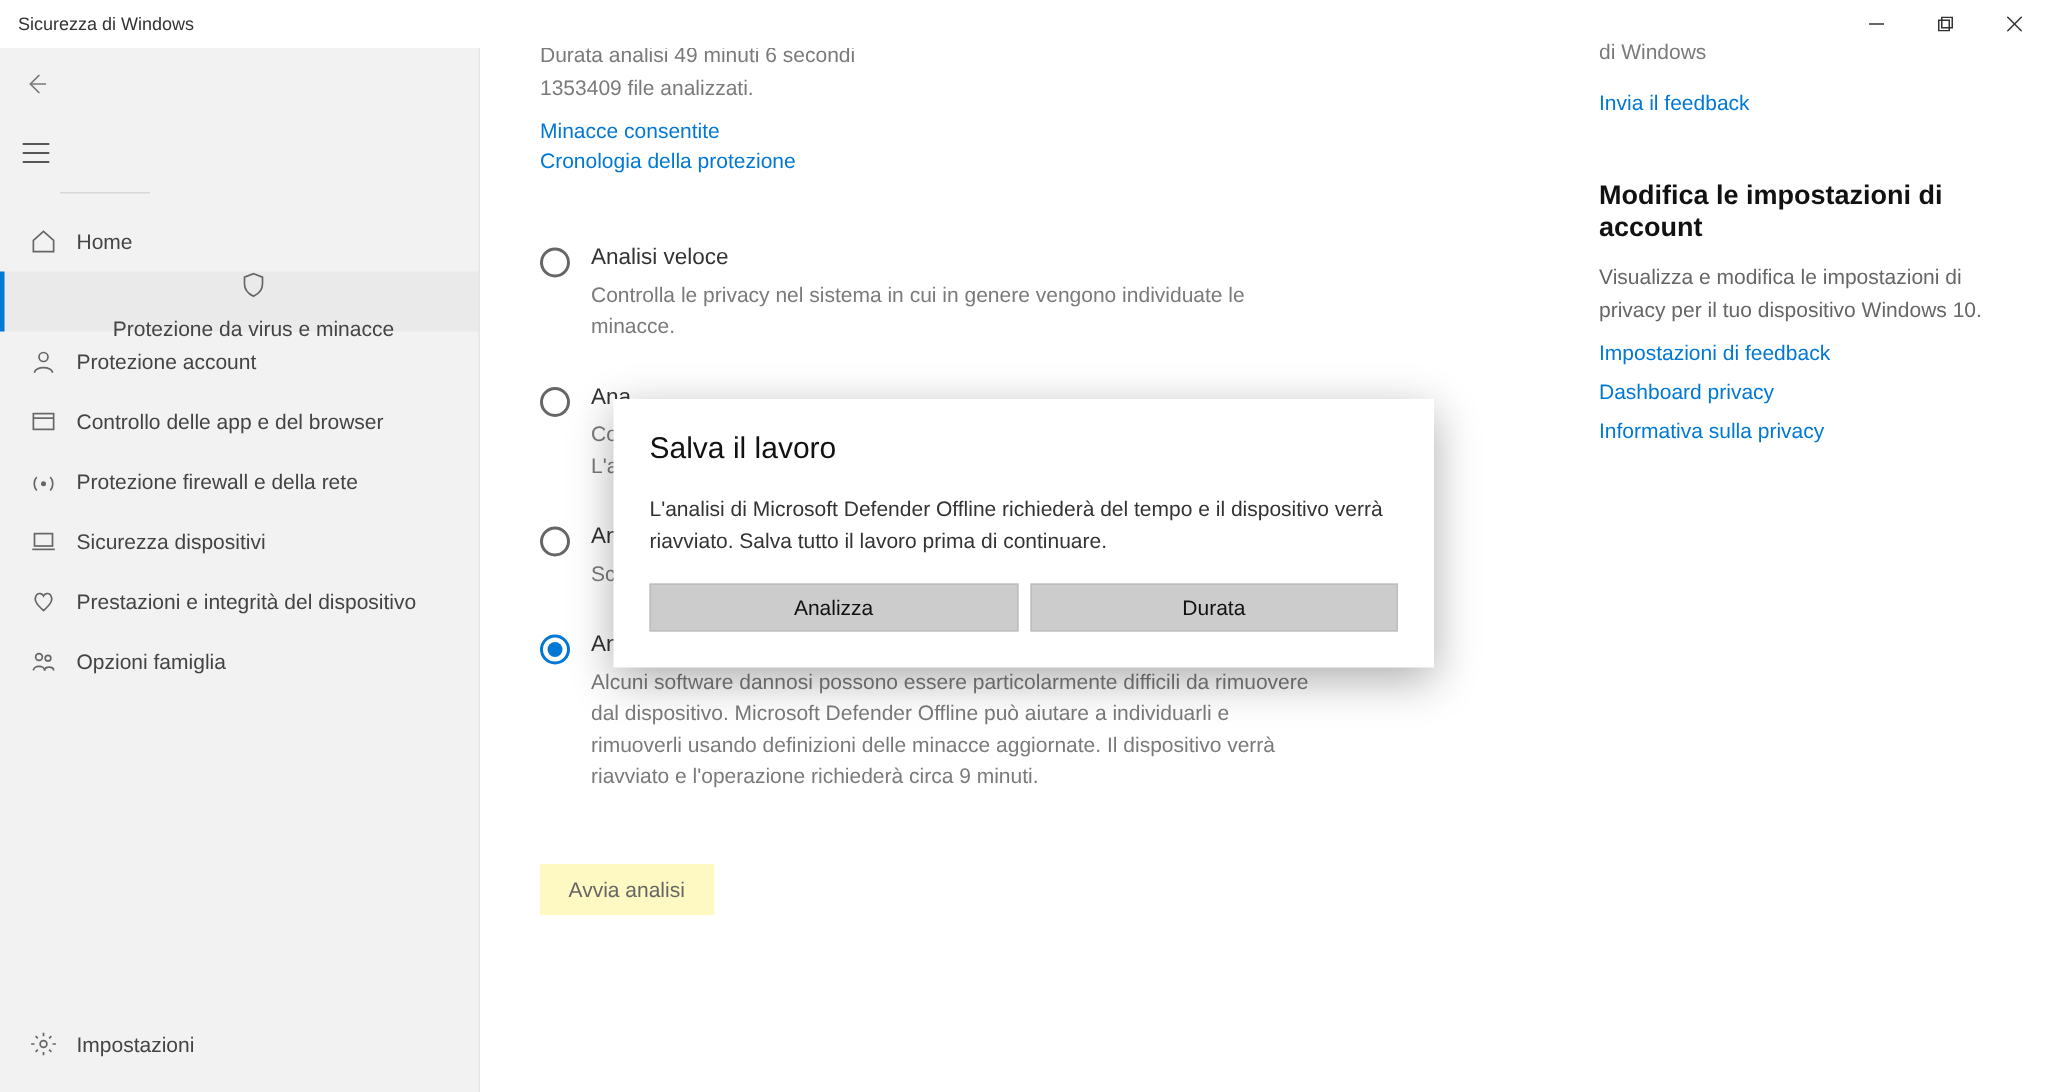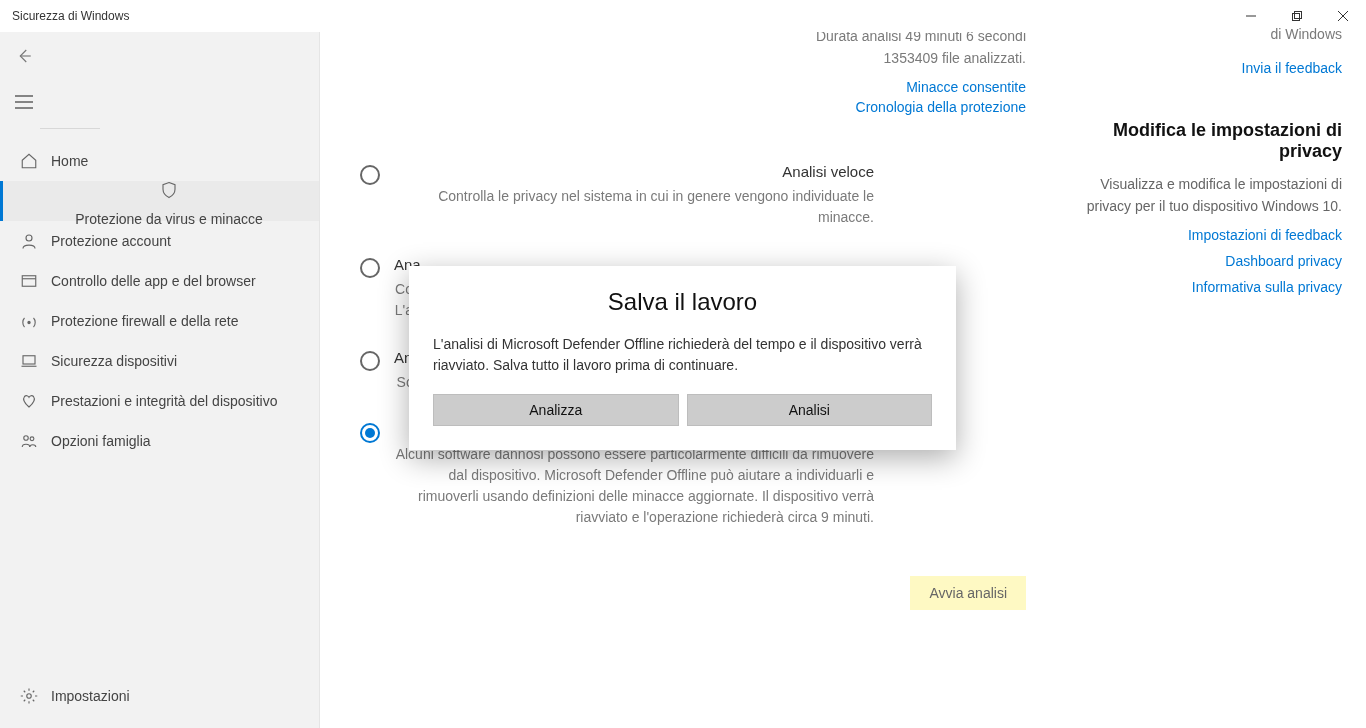--- a/index.html
+++ b/index.html
@@ -15,21 +15,21 @@
   .titlebar-right { display: flex; }
   .winbtn { width: 46px; height: 32px; display:flex; align-items:center; justify-content:center; }
   .winbtn svg { display:block; }
 
   
   .app { display:flex; height: calc(728px - 32px); }
   .sidebar {
     width: 320px; background: #f2f2f2; border-right: 1px solid #e5e5e5;
     display:flex; flex-direction:column; position:relative;
   }
-  .main { flex:1; display:flex;text-align:right; }
+  .main { flex:1; display:flex; }
   .content { flex:1; padding: 0 40px 0 40px; position:relative; overflow:hidden; }
   .rightcol { width: 300px; padding: 0 24px 0 0; }
 
   
   .navbtn { width:48px; height:40px; display:flex; align-items:center; justify-content:center; color:#555; }
   .topnav { padding-top: 4px; }
   .topnav .sep { border-top:1px solid #d8d8d8; margin: 6px 12px 6px 40px; width:60px;}
   .side-items { margin-top: 6px; }
   .side-item {
     height:40px; display:flex; align-items:center; gap:12px; padding-left:16px;
@@ -59,21 +59,21 @@
   .rc-head-frag { color:#7a7a7a; margin-top: -6px;}
   .rc-link { color:#0078d4; cursor:pointer; display:block; margin-top:10px;}
   .rc-section-title { font-size:18px; font-weight:600; margin-top:44px; margin-bottom:12px; color:#111;}
   .rc-text { color:#666; line-height:1.55; margin-bottom:6px;}
 
   
   .dialog {
     position:absolute; left:409px; top:266px; width:547px; background:#fff;
     box-shadow: 0 8px 28px rgba(0,0,0,0.32); z-index:10; padding: 22px 24px 24px 24px;
   }
-  .dialog-title { font-size:24px; font-weight:400; color:#111; margin-bottom:18px;text-align:center;}
+  .dialog-title { font-size:20px; font-weight:400; color:#111; margin-bottom:18px;}
   .dialog-body { color:#333; line-height:1.5; margin-bottom:18px;}
   .dialog-btns { display:flex; gap:8px;}
   .dbtn { flex:1; height:32px; background:#ccc; border:1px solid #bdbdbd; color:#111; display:flex; align-items:center; justify-content:center; cursor:pointer;}
 </style>
 </head>
 <body>
 
 <div class="titlebar">
   <span>Sicurezza di Windows</span>
   <div class="titlebar-right">
@@ -251,29 +251,29 @@
         </div>
       </div>
 
       <div class="start-btn">Avvia analisi</div>
     </div>
 
     <div class="rightcol">
       <div class="rc-head-frag">di Windows</div>
       <span class="rc-link" style="margin-top:18px;">Invia il feedback</span>
 
-      <div class="rc-section-title">Modifica le impostazioni di privacy</div>
+      <div class="rc-section-title">Modifica le impostazioni di account</div>
       <div class="rc-text">Visualizza e modifica le impostazioni di privacy per il tuo dispositivo Windows 10.</div>
       <span class="rc-link">Impostazioni di feedback</span>
       <span class="rc-link">Dashboard privacy</span>
       <span class="rc-link">Informativa sulla privacy</span>
     </div>
   </div>
 </div>
 
 <div class="dialog">
   <div class="dialog-title">Salva il lavoro</div>
   <div class="dialog-body">L'analisi di Microsoft Defender Offline richiederà del tempo e il dispositivo verrà riavviato. Salva tutto il lavoro prima di continuare.</div>
   <div class="dialog-btns">
     <div class="dbtn">Analizza</div>
-    <div class="dbtn">Analisi</div>
+    <div class="dbtn">Durata</div>
   </div>
 </div>
 
 </body></html>

